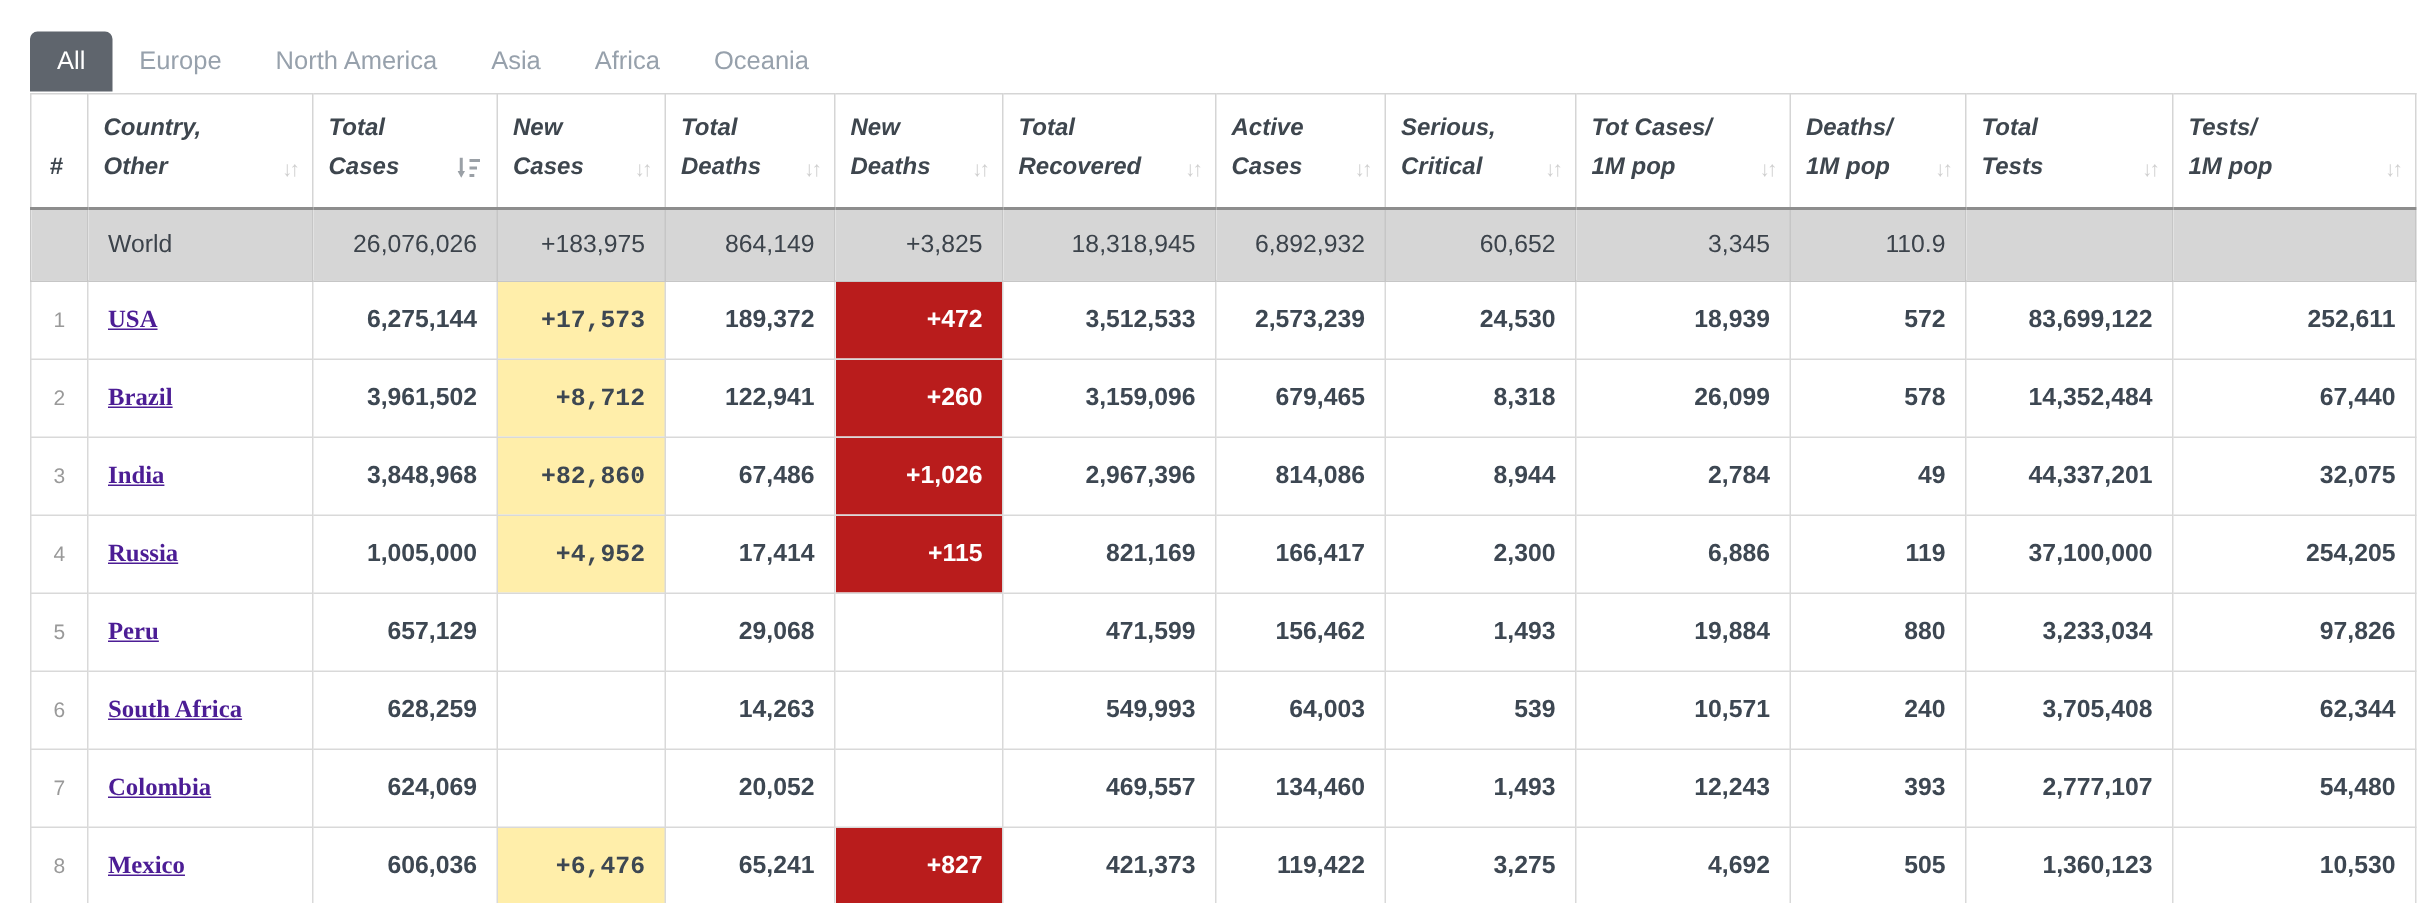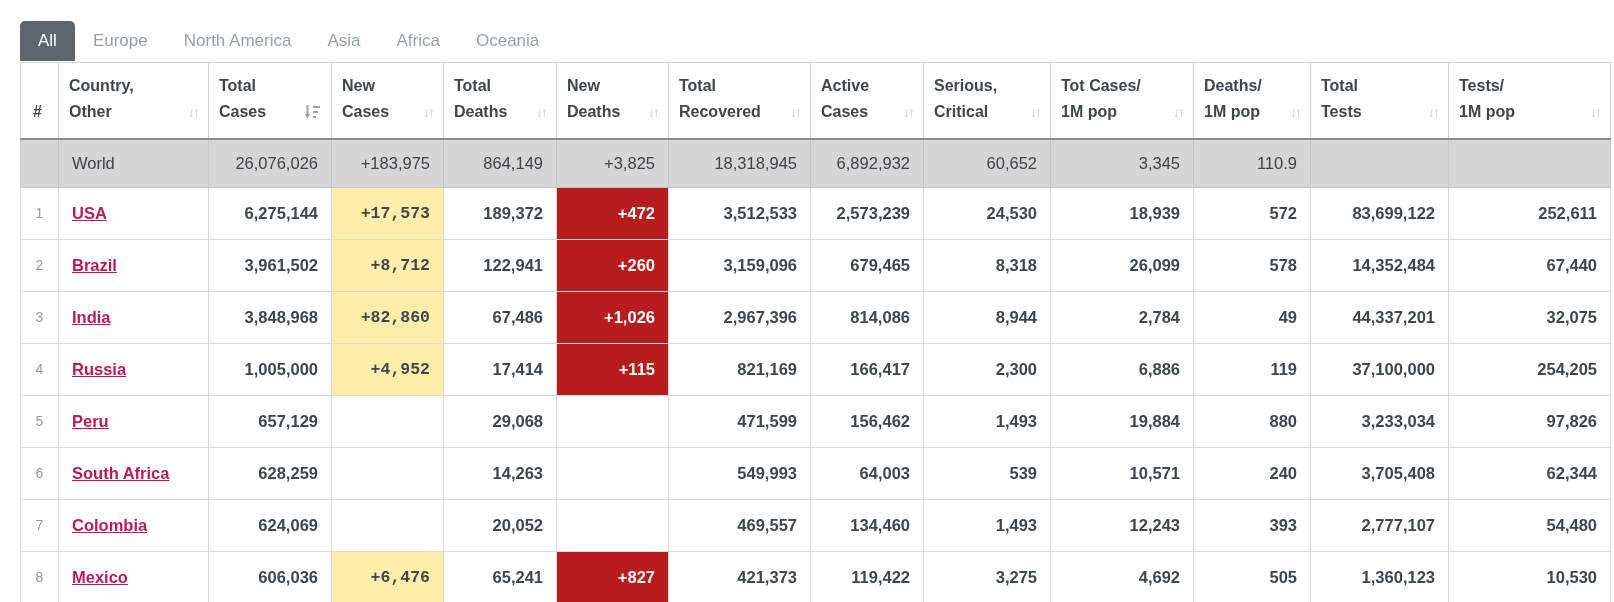--- a/index.html
+++ b/index.html
@@ -44,20 +44,21 @@
     vertical-align: bottom;
     text-align: left;
     font-size: 16px;
     font-weight: bold;
     color: #3e464e;
     border: 1px solid #d5d5d5;
     border-bottom: 2px solid #8d8d8d;
     padding: 10px 10px 13px 10px;
     background: #fff;
     cursor: pointer;
+    font-style: italic;
   }
   th .h-line1 { line-height: 26px; white-space: nowrap; }
   th .h-line2 {
     display: flex;
     justify-content: space-between;
     align-items: center;
     line-height: 26px;
     white-space: nowrap;
   }
   th.rank-col { text-align: left; padding-left: 12px; }
@@ -83,23 +84,24 @@
   }
   td.col-rank {
     color: #999;
     font-weight: normal;
     font-size: 14px;
     text-align: center;
     padding: 0 4px;
   }
   td.col-country { text-align: left; }
   td.col-country a {
-    color: #be185d;
+    color: #4c1d95;
     font-weight: bold;
     text-decoration: underline;
+    font-family: Liberation Serif, serif;
   }
   tr.world-row td {
     background: #d6d6d6;
     font-weight: normal;
     color: #3c434b;
     height: 48px;
     border-color: #c6c6c6;
   }
   td.cell-yellow { background: #ffeeaa; font-family: Liberation Mono, monospace; }
   td.cell-red { background: #b91c1c; color: #ffffff; }

